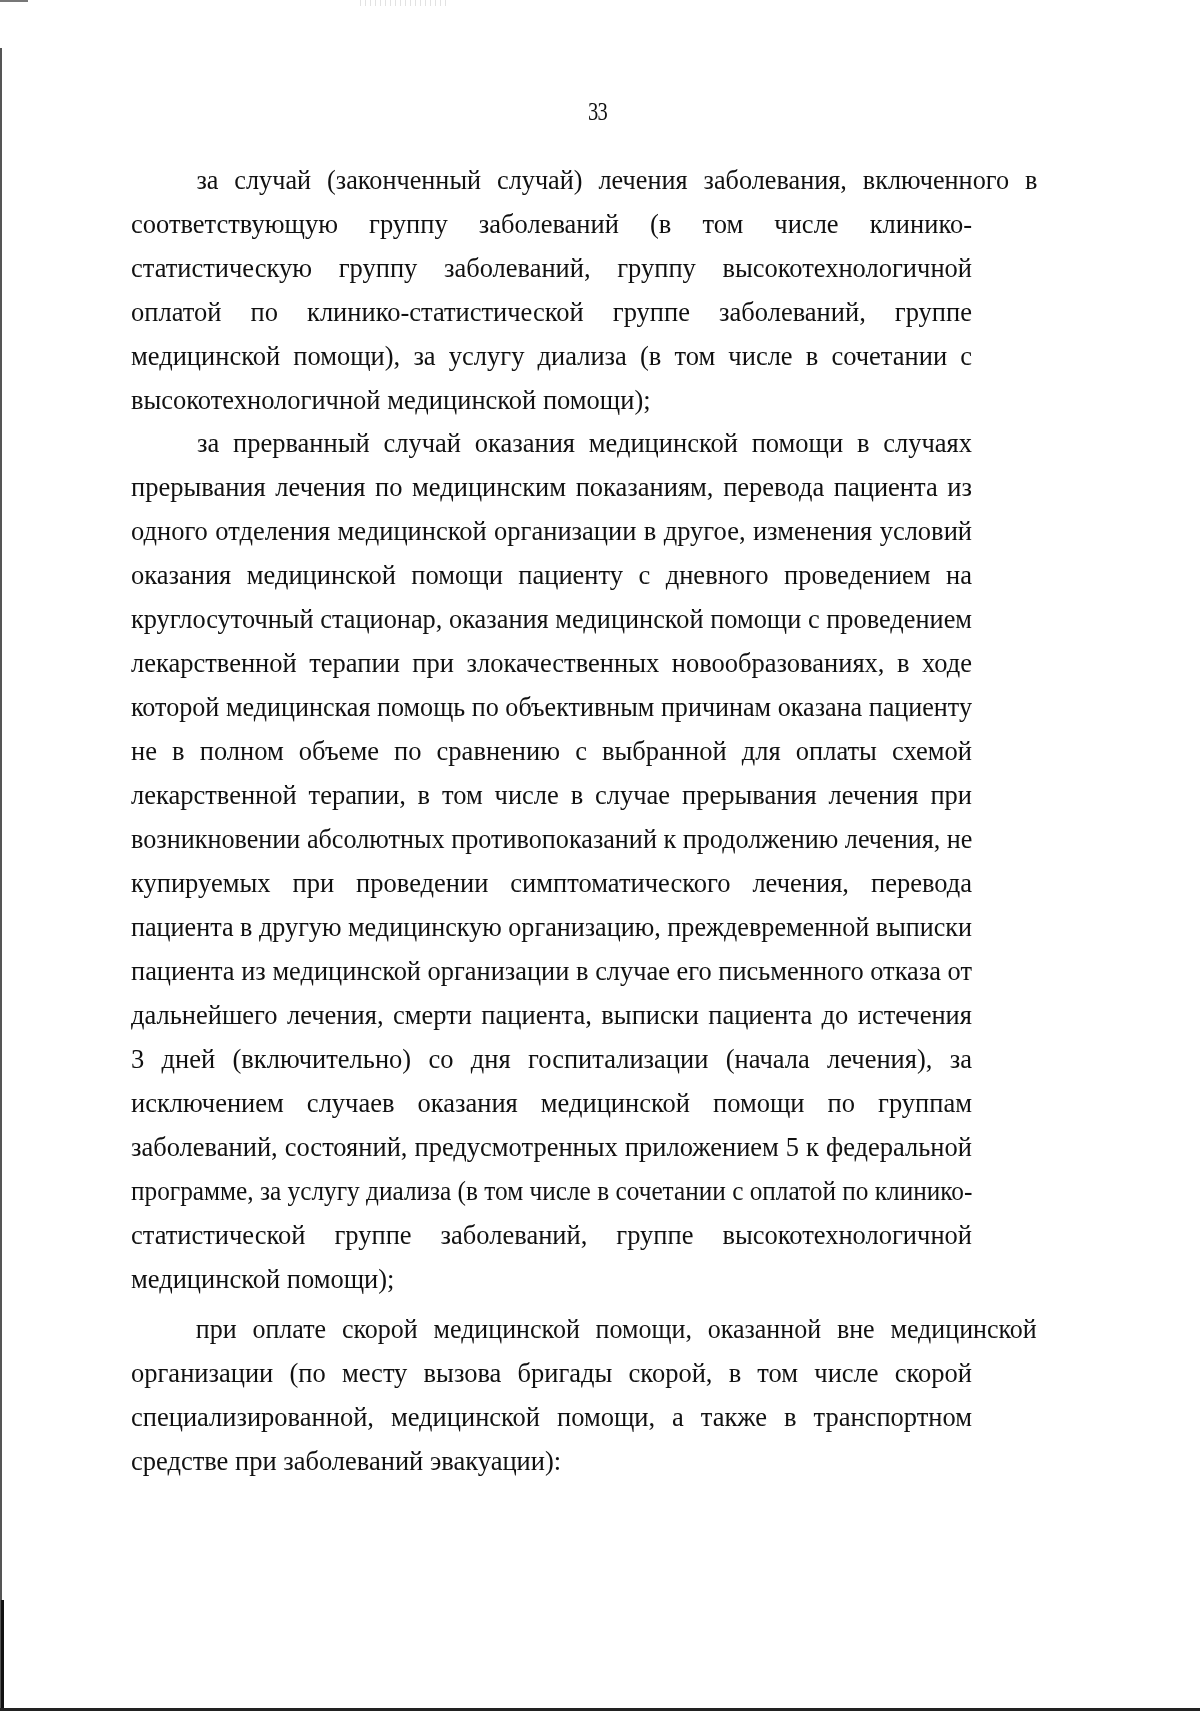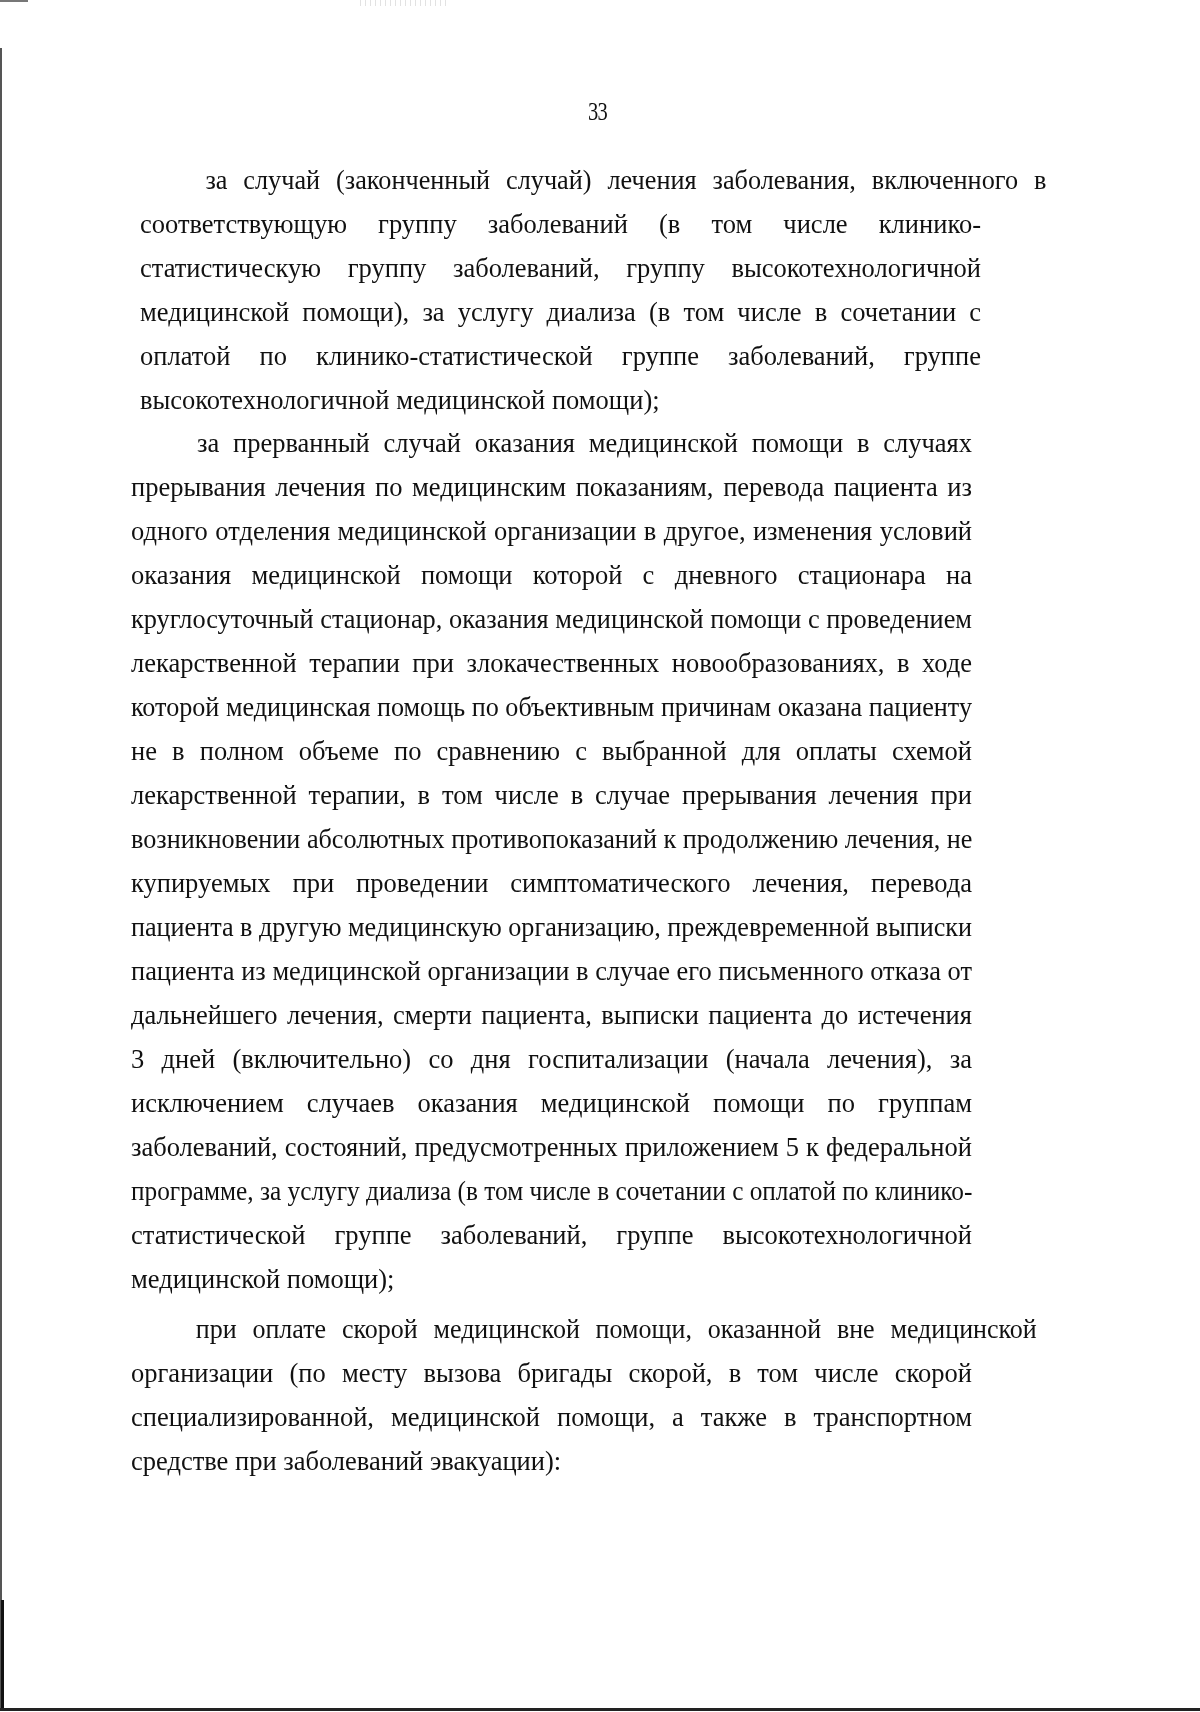--- a/index.html
+++ b/index.html
@@ -92,34 +92,34 @@
 <body>
 
 <div class="scan-border-top"></div>
 <div class="scan-noise" style="left:360px;width:90px;"></div>
 <div class="scan-border-left"></div>
 <div class="scan-border-left-bottom"></div>
 <div class="scan-border-bottom"></div>
 
 <div class="page-number">33</div>
 
-<div class="text-block" style="top:158px;margin-left:9px;">
+<div class="text-block" style="top:158px;">
   <span class="line indent" style="transform: scaleX(0.990577); transform-origin: 0px 0px; width: 849px;">за случай (законченный случай) лечения заболевания, включенного в</span>
   <span class="line">соответствующую группу заболеваний (в том числе клинико-</span>
   <span class="line">статистическую группу заболеваний, группу высокотехнологичной</span>
+  <span class="line">оплатой по клинико-статистической группе заболеваний, группе</span>
   <span class="line">медицинской помощи), за услугу диализа (в том числе в сочетании с</span>
-  <span class="line">оплатой по клинико-статистической группе заболеваний, группе</span>
   <span class="line last">высокотехнологичной медицинской помощи);</span>
 </div>
 
 <div class="text-block" style="top:421px;">
   <span class="line indent">за прерванный случай оказания медицинской помощи в случаях</span>
   <span class="line">прерывания лечения по медицинским показаниям, перевода пациента из</span>
   <span class="line">одного отделения медицинской организации в другое, изменения условий</span>
-  <span class="line">оказания медицинской помощи которой с дневного стационара на</span>
+  <span class="line">оказания медицинской помощи пациенту с дневного проведением на</span>
   <span class="line" style="transform: scaleX(0.99409); transform-origin: 0px 0px; width: 846px;">круглосуточный стационар, оказания медицинской помощи с проведением</span>
   <span class="line">лекарственной терапии при злокачественных новообразованиях, в ходе</span>
   <span class="line" style="transform: scaleX(0.985932); transform-origin: 0px 0px; width: 853px;">которой медицинская помощь по объективным причинам оказана пациенту</span>
   <span class="line">не в полном объеме по сравнению с выбранной для оплаты схемой</span>
   <span class="line">лекарственной терапии, в том числе в случае прерывания лечения при</span>
   <span class="line" style="transform: scaleX(0.988249); transform-origin: 0px 0px; width: 851px;">возникновении абсолютных противопоказаний к продолжению лечения, не</span>
   <span class="line">купируемых при проведении симптоматического лечения, перевода</span>
   <span class="line" style="transform: scaleX(0.987089); transform-origin: 0px 0px; width: 852px;">пациента в другую медицинскую организацию, преждевременной выписки</span>
   <span class="line" style="transform: scaleX(0.996445); transform-origin: 0px 0px; width: 844px;">пациента из медицинской организации в случае его письменного отказа от</span>
   <span class="line">дальнейшего лечения, смерти пациента, выписки пациента до истечения</span>

